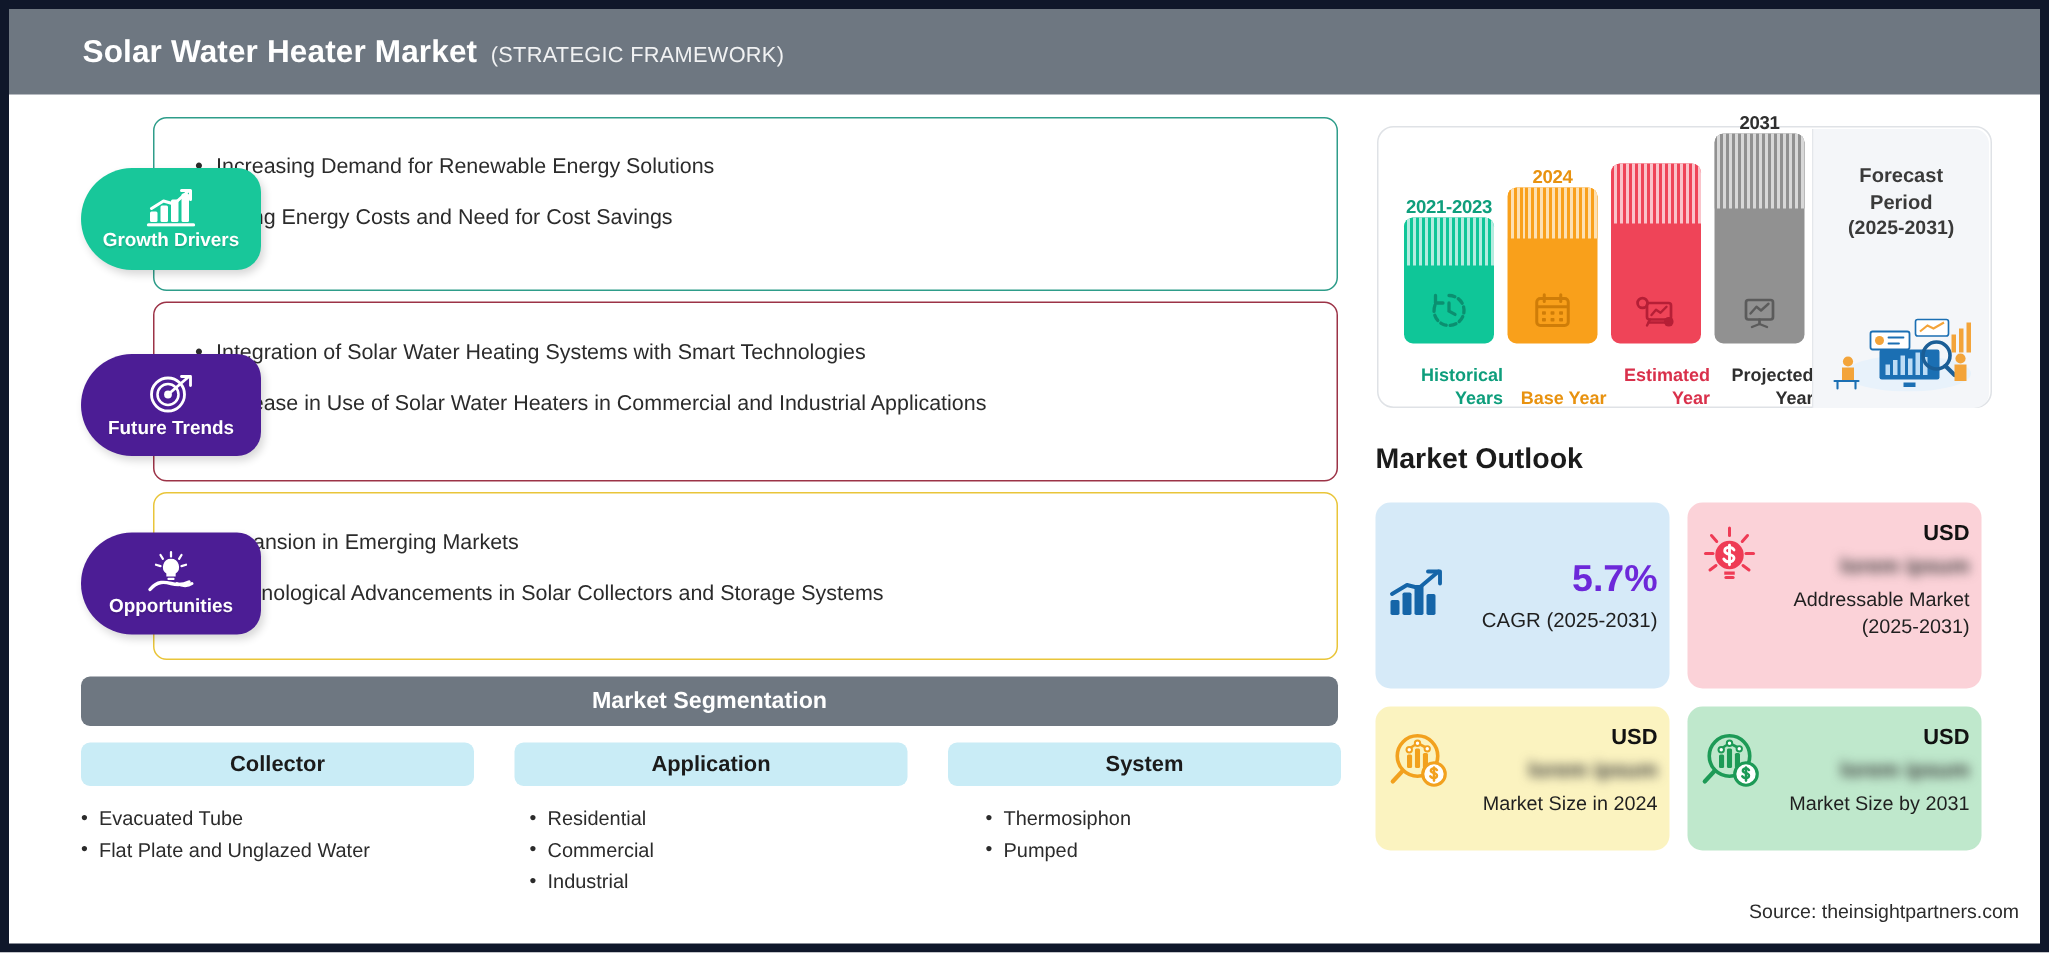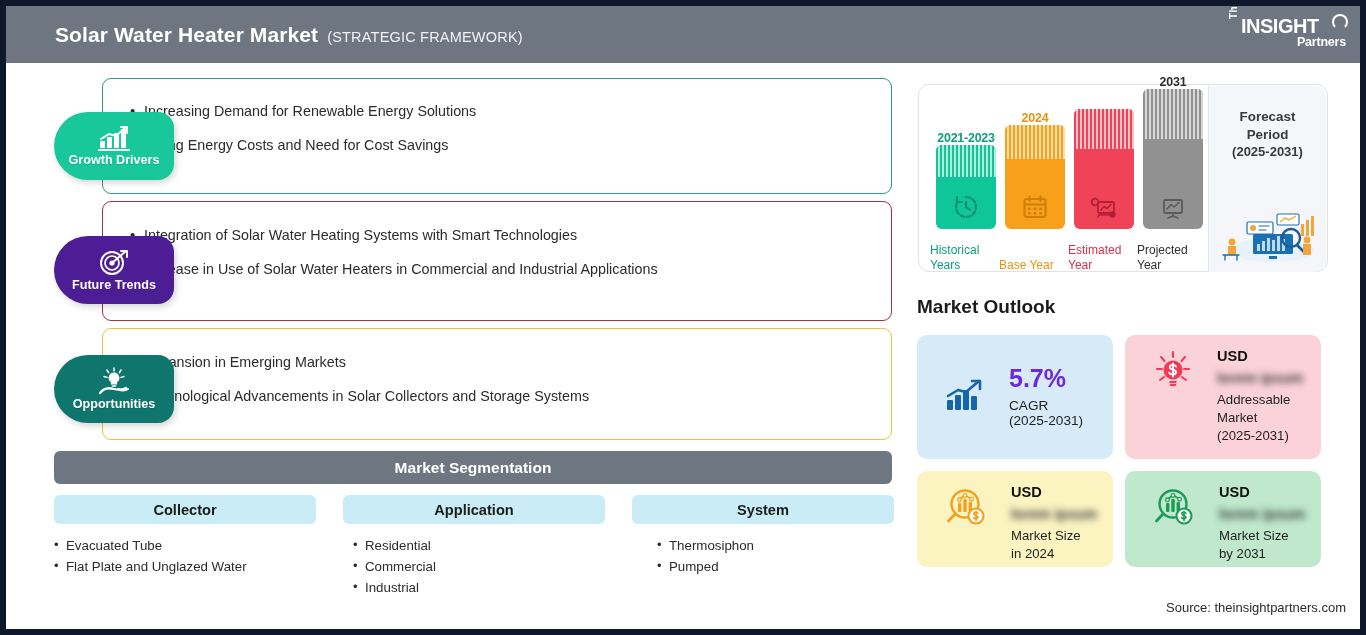--- a/index.html
+++ b/index.html
@@ -90,21 +90,21 @@
     box-shadow: 2px 3px 6px rgba(0,0,0,.16);
   }
   .badge .b-label {
     font-size: 12.6px; font-weight: bold; margin-top: 2px;
     white-space: nowrap; text-shadow: 0 1px 1px rgba(0,0,0,.12);
   }
   .badge svg { display: block; }
 
   .b-green  { background: #18c79a; }
   .b-red    { background: #4c1d95; }
-  .b-orange { background: #0f766e; }
+  .b-orange { background: #4c1d95; }
 
   
   .row1 { top: 15px; height: 116px; }
   .row1 .factor-box { border: 1.3px solid #2e9d8a; height: 116px; padding: 22px 0 0 24px; }
   .row1 .factor-box li + li { margin-top: 13px; }
   .row1 .badge { top: 34px; }
 
   
   .row2 { top: 138px; height: 120px; }
   .row2 .factor-box { border: 1.3px solid #9c3347; height: 120px; padding: 23px 0 0 24px; }
@@ -170,21 +170,21 @@
     display: flex; flex-direction: column;
   }
   .bar-stripes { width: 100%; }
   .bar-solid { flex: 1; position: relative; }
   .bar-solid svg {
     position: absolute; left: 50%; bottom: 9px;
     transform: translateX(-50%);
   }
   .bar-cap {
     position: absolute; left: -6px; bottom: 0; width: 72px;
-    text-align: left; font-size: 12px; font-weight: normal; line-height: 1.25;
+    text-align: right; font-size: 12px; font-weight: bold; line-height: 1.25;
   }
 
   .forecast {
     position: absolute; right: 1px; top: 1px;
     width: 118px; height: 186px;
     background: #f4f6f9; border-radius: 0 10px 10px 0;
     border-left: 1px solid #e4e7eb;
   }
   .forecast-t {
     margin-top: 22px; text-align: center; color: #3a3a3a;
@@ -201,22 +201,22 @@
     font-size: 19px; font-weight: bold; color: #1b1b1b;
   }
 
   .cards {
     position: absolute; left: 11px; top: 272px;
     width: 412px;
     display: grid; grid-template-columns: 196px 196px;
     gap: 12px 12px;
   }
   .ocard {
-    border-radius: 10px; padding: 13px 28px;
-    display: flex; align-items: flex-start; gap: 24px;
+    border-radius: 10px; padding: 13px 8px;
+    display: flex; align-items: flex-start; gap: 9px; text-align: right;
   }
   .c-blue   { background: #d6eaf8; height: 124px; align-items: center; }
   .c-pink   { background: #fbd2d8; height: 124px; }
   .c-yellow { background: #fbf3c0; height: 96px; }
   .c-green  { background: #bfe8cc; height: 96px; }
 
   .ocard .ic { flex: 0 0 auto; padding-top: 2px; }
   .ocard .body { flex: 1; min-width: 0; }
 
   .cagr-val { font-size: 25px; font-weight: bold; color: #6d28d9; line-height: 1; }
@@ -237,26 +237,20 @@
 </style>
 </head>
 <body>
 
 <div class="page">
 
   <div class="header">
     <div class="header-title-wrap">
       <span class="header-title">Solar Water Heater Market</span>
       <span class="header-sub">(STRATEGIC FRAMEWORK)</span>
-    </div>
-    <div class="logo">
-      <span class="the">The</span>
-      <span class="insight">INSIGHT</span>
-      <span class="partners">Partners</span>
-      <span class="ring"></span>
     </div>
   </div>
 
   <div class="left">
 
     <div class="factor-row row1">
       <div class="factor-box">
         <ul>
           <li>Increasing Demand for Renewable Energy Solutions</li>
           <li>Rising Energy Costs and Need for Cost Savings</li>

